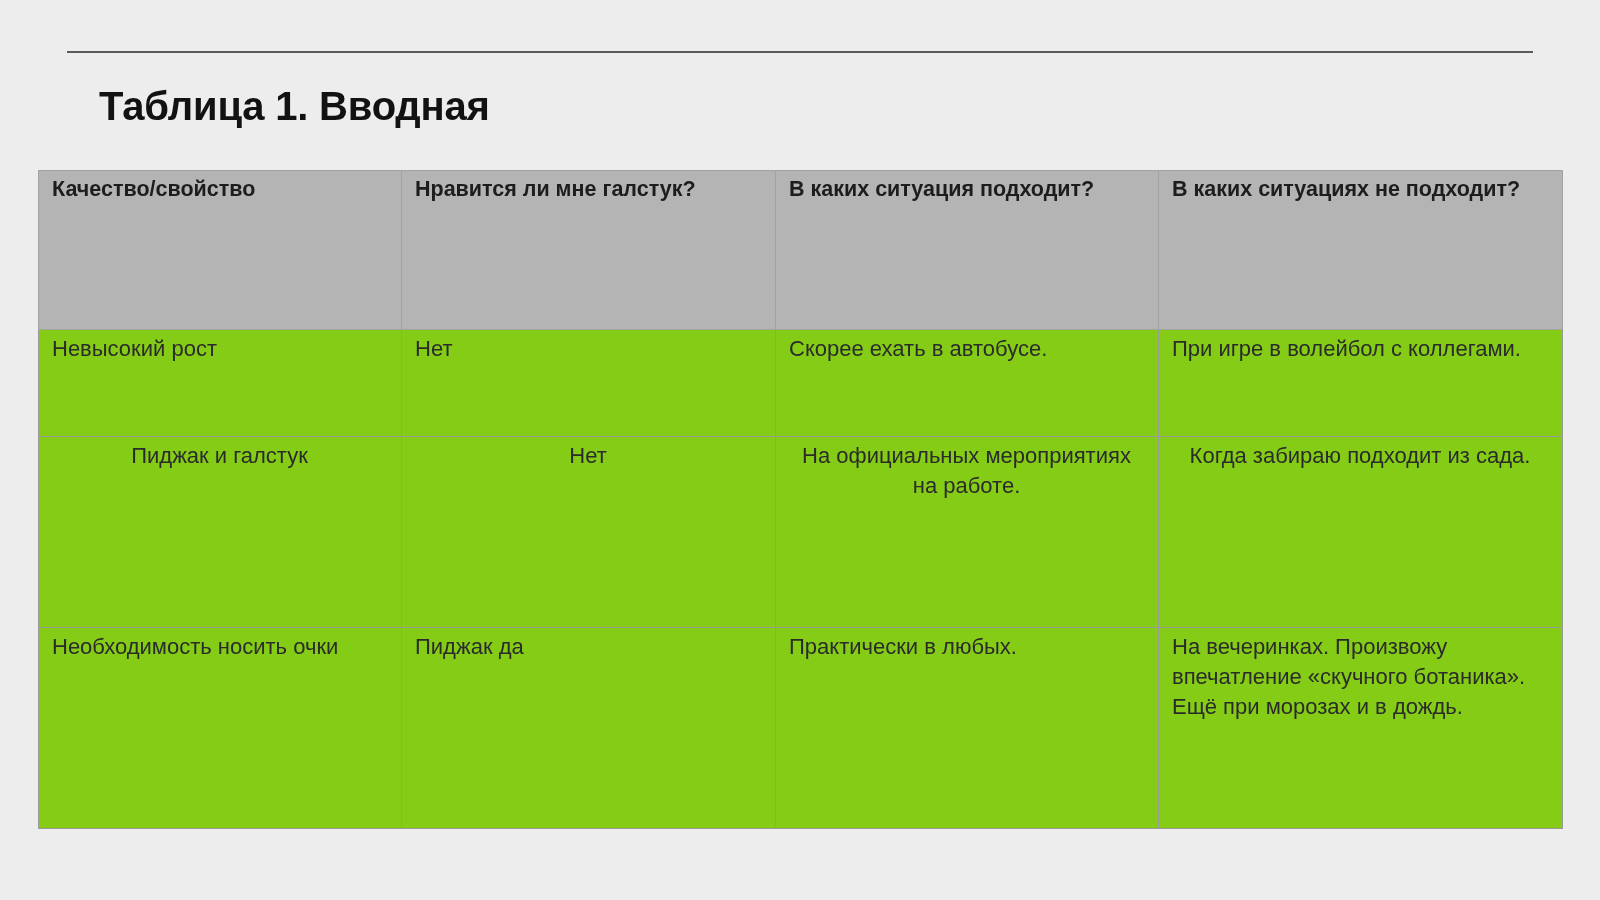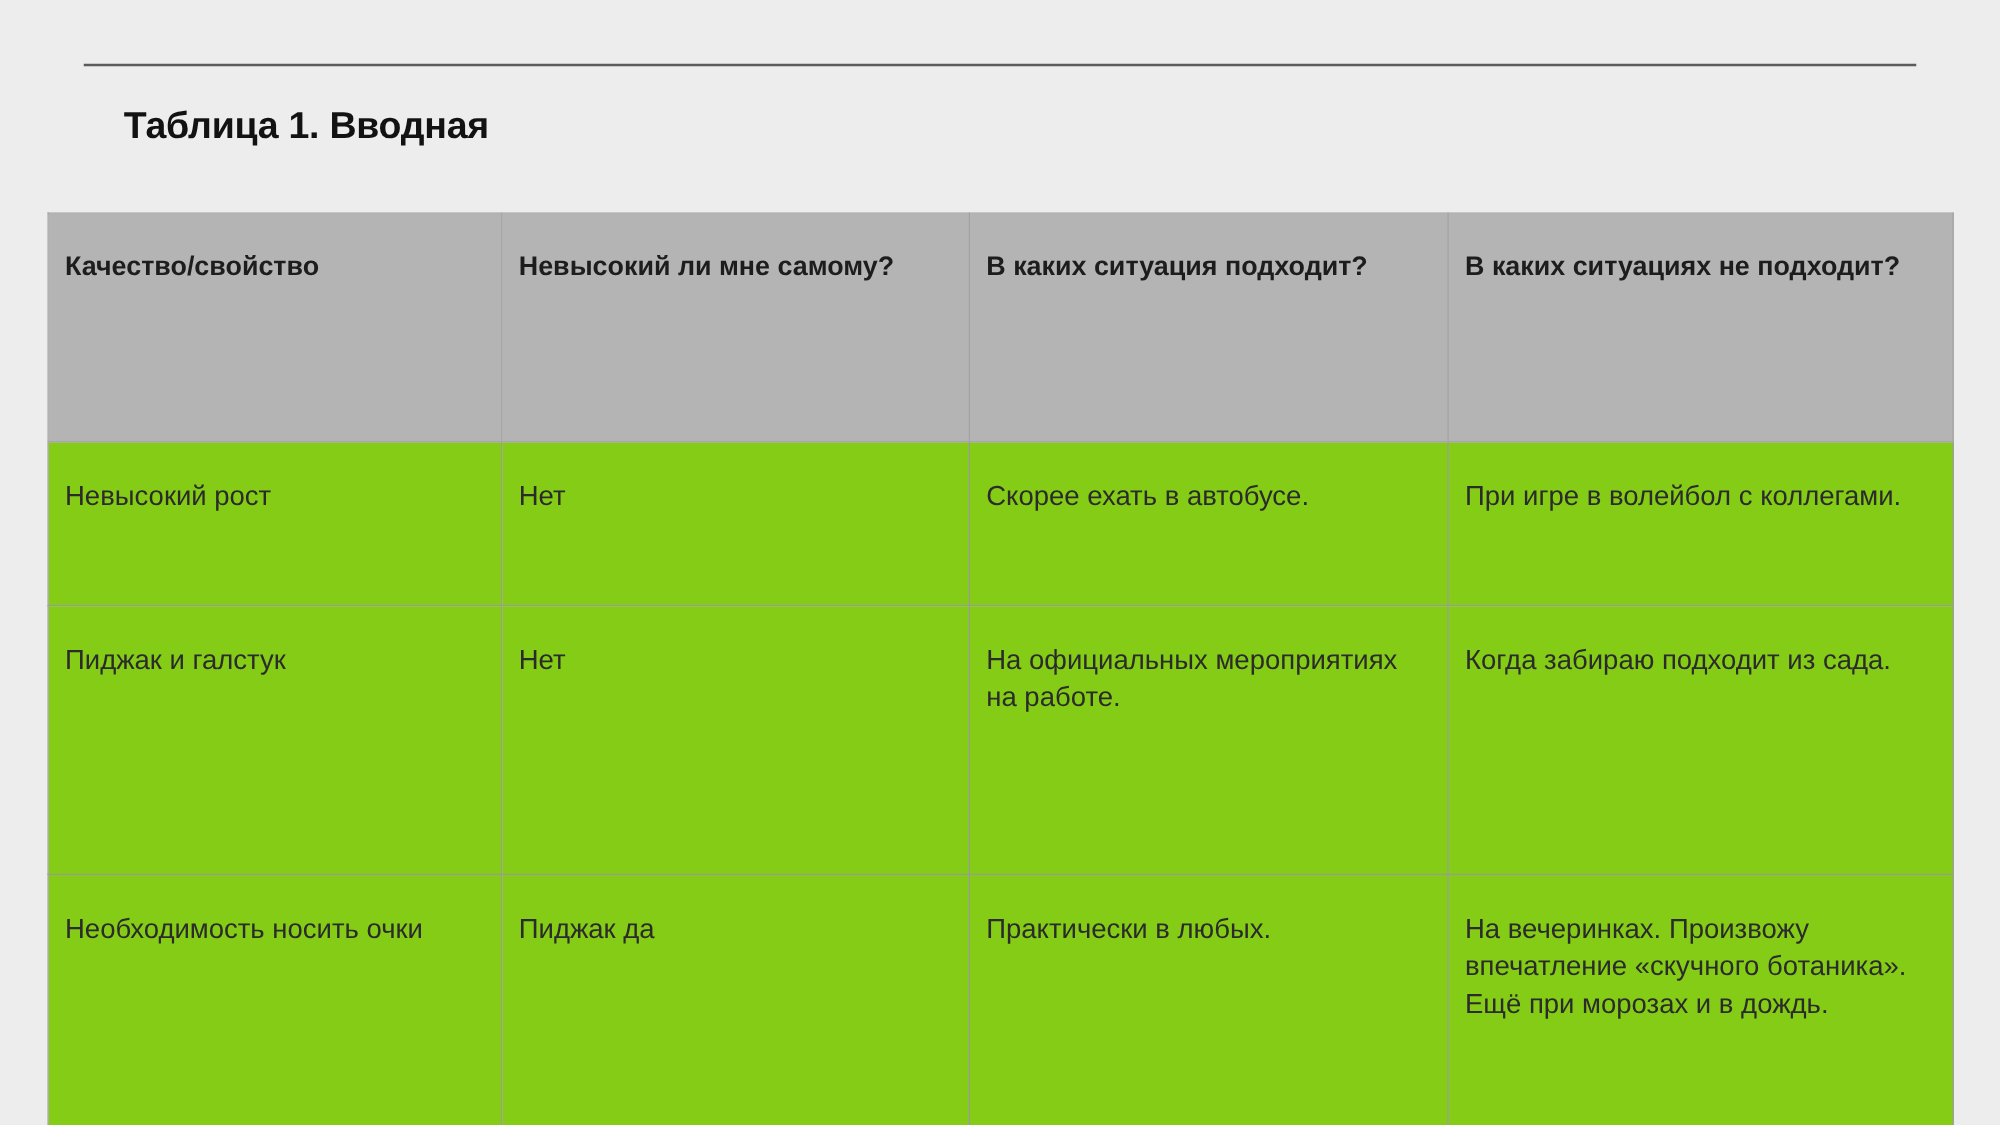--- a/index.html
+++ b/index.html
@@ -23,21 +23,21 @@
     width: 1466px;
     height: 0;
     border-top: 2px solid #5b5b5b;
   }
 
   
   #page-title {
     position: absolute;
     left: 99px;
     top: 84px;
-    font-size: 30px;
+    font-size: 40px;
     font-weight: bold;
     color: #121212;
     letter-spacing: -0.2px;
     white-space: nowrap;
   }
 
   
   #table-wrap {
     position: absolute;
     left: 38px;
@@ -52,21 +52,21 @@
   table.data-table col.c1 { width: 363px; }
   table.data-table col.c2 { width: 374px; }
   table.data-table col.c3 { width: 383px; }
   table.data-table col.c4 { width: 404px; }
 
   table.data-table th,
   table.data-table td {
     border: 1px solid #9a9a9a;
     vertical-align: top;
     text-align: left;
-    padding: 28px 14px 14px 13px;
+    padding: 4px 14px 14px 13px;
     color: #1d1d1d;
   }
 
   table.data-table thead th {
     background: #b4b4b4;
     font-weight: bold;
     font-size: 21.5px;
     line-height: 1.35;
     height: 140px;
     border-color: #a2a2a2;
@@ -74,21 +74,21 @@
 
   table.data-table tbody td {
     background: #84cc16;
     font-weight: normal;
     font-size: 22px;
     line-height: 1.36;
     color: #2b2b2b;
   }
 
   tr.row-h1 td { height: 88px; }
-  tr.row-h2 td { height: 172px; }
+  tr.row-h2 td { height: 172px; text-align: center; }
   tr.row-h3 td { height: 182px; }
 
   
   td.overflow-cell {
     overflow: visible;
     white-space: normal;
   }
   td.overflow-cell .cell-text {
     display: block;
     width: 392px;
@@ -106,21 +106,21 @@
   <table class="data-table">
     <colgroup>
       <col class="c1">
         <col class="c2">
         <col class="c3">
         <col class="c4">
     </colgroup>
     <thead>
       <tr>
         <th>Качество/свойство</th>
-        <th>Невысокий ли мне самому?</th>
+        <th>Нравится ли мне галстук?</th>
         <th>В каких ситуация подходит?</th>
         <th>В каких ситуациях не подходит?</th>
       </tr>
     </thead>
     <tbody>
       <tr class="row-h1">
         <td>Невысокий рост</td>
         <td>Нет</td>
         <td>Скорее ехать в автобусе.</td>
         <td>При игре в волейбол с коллегами.</td>

